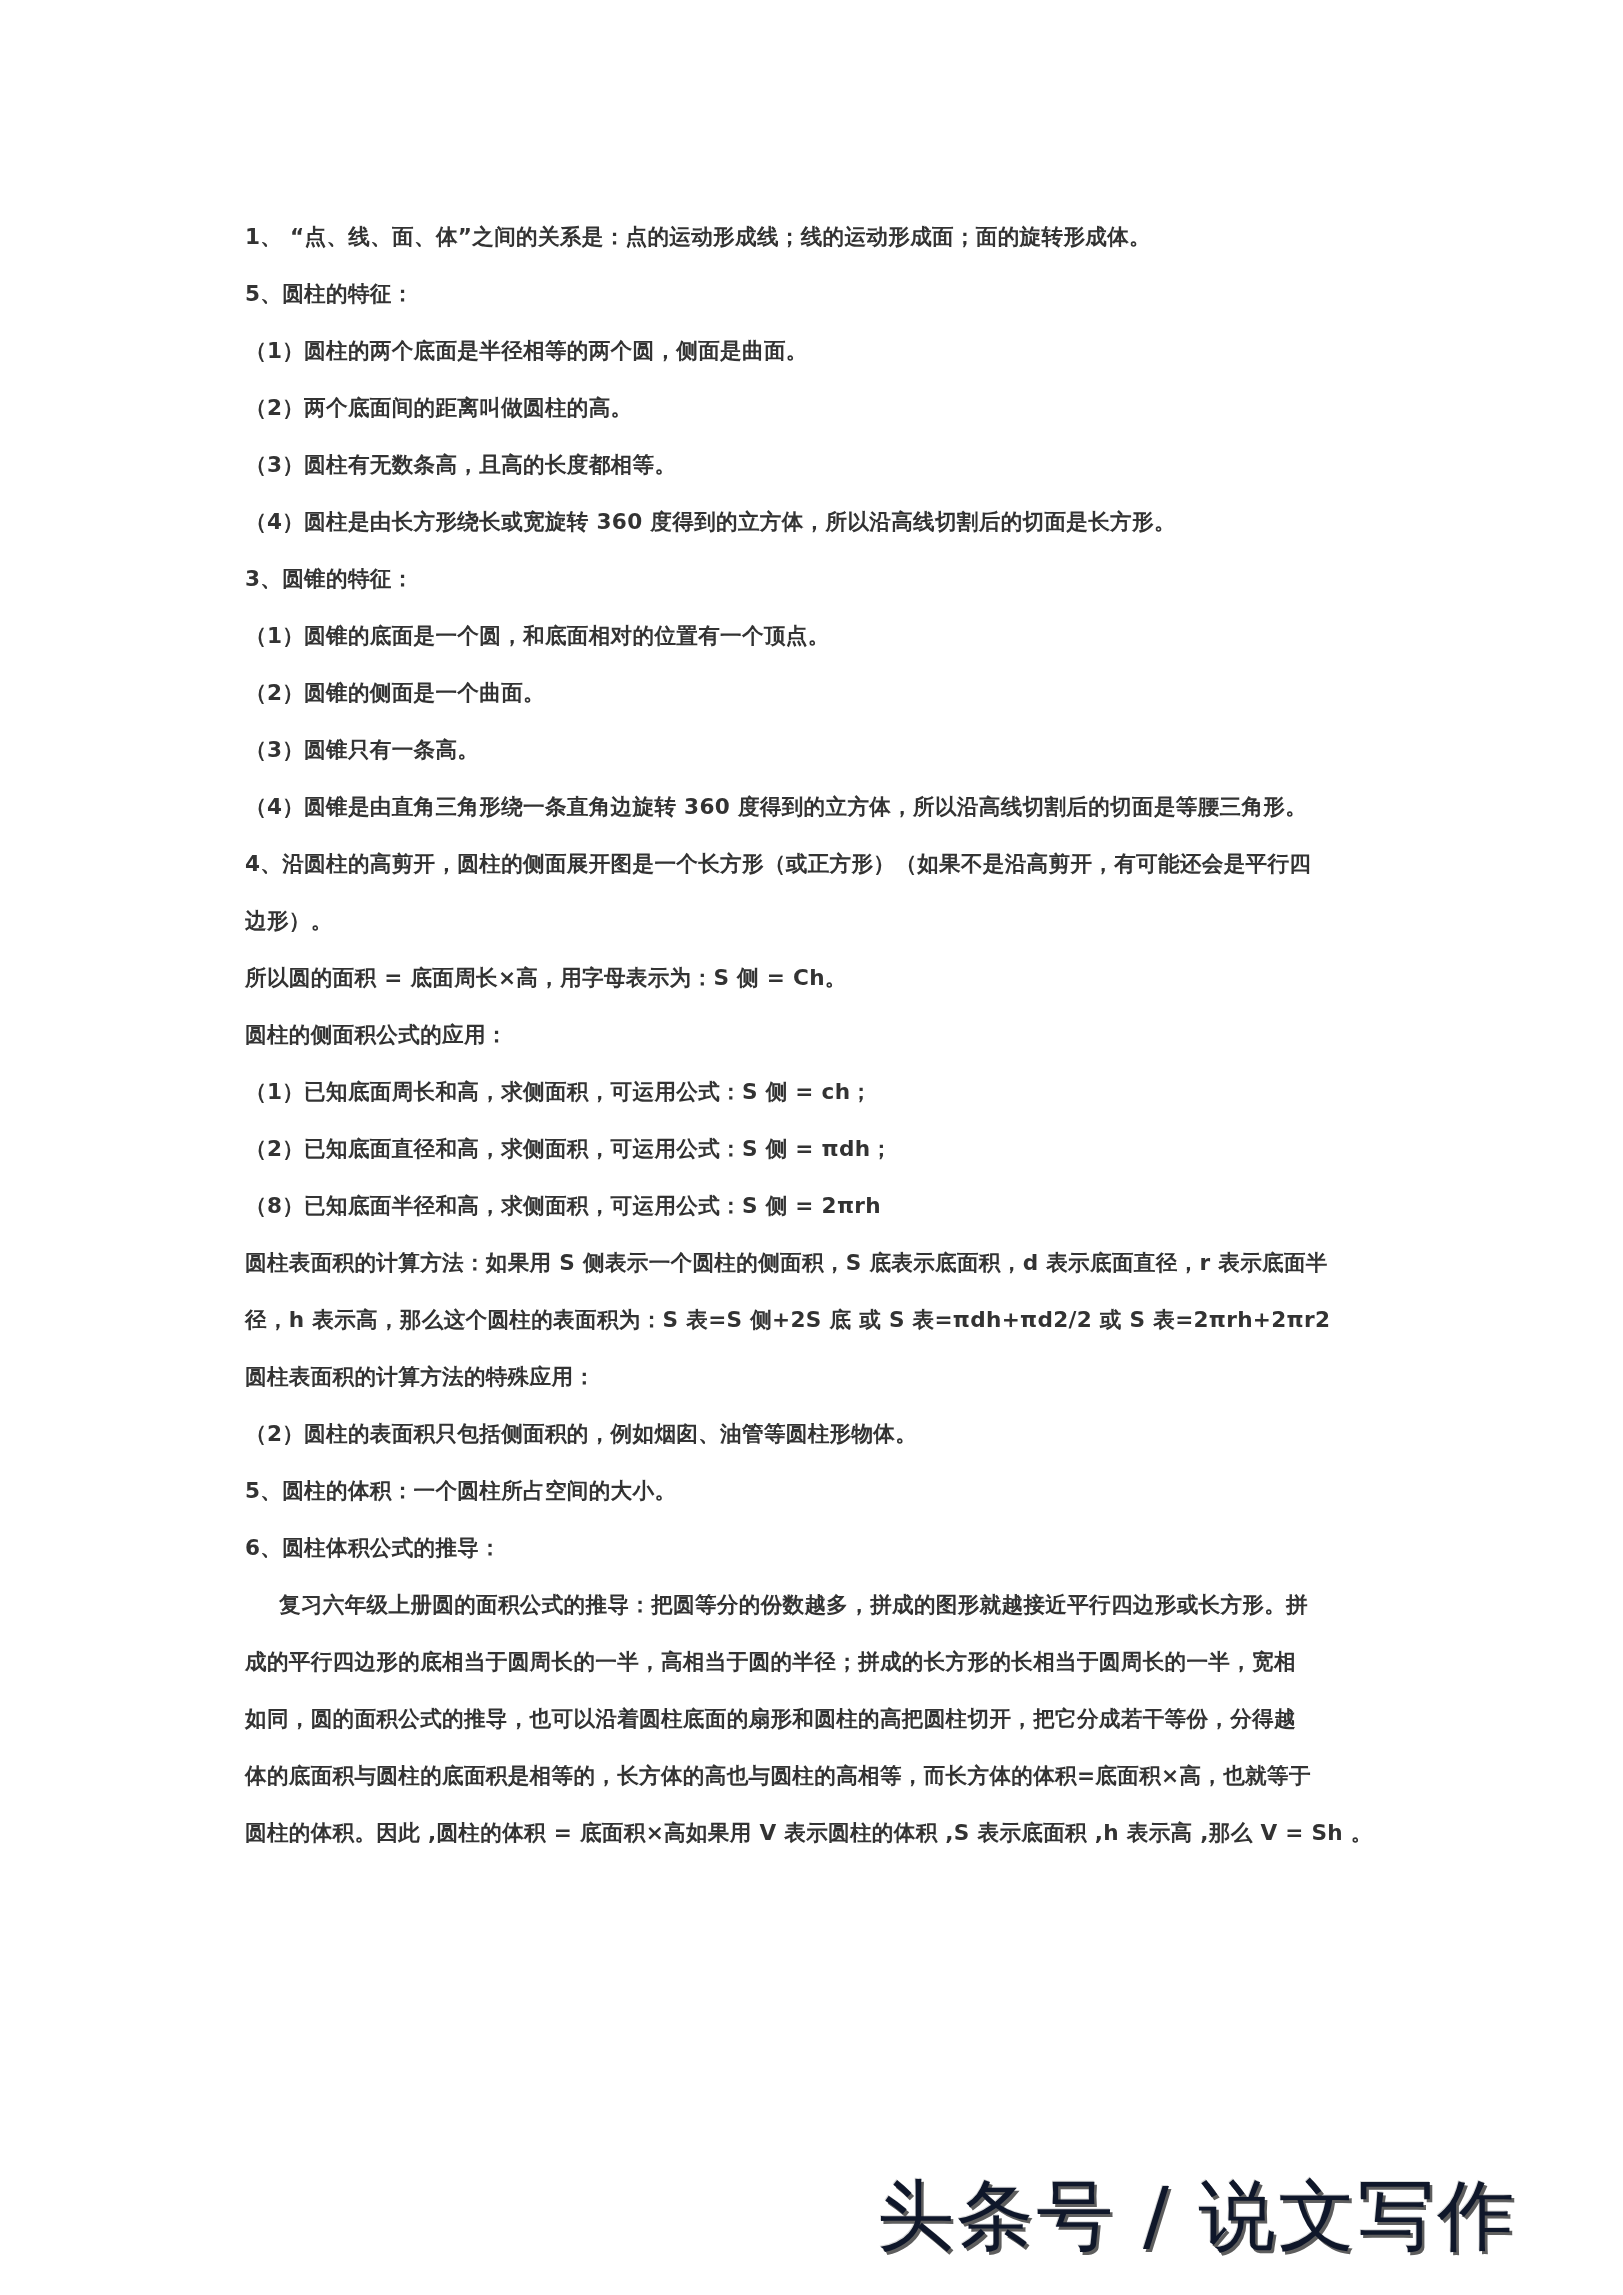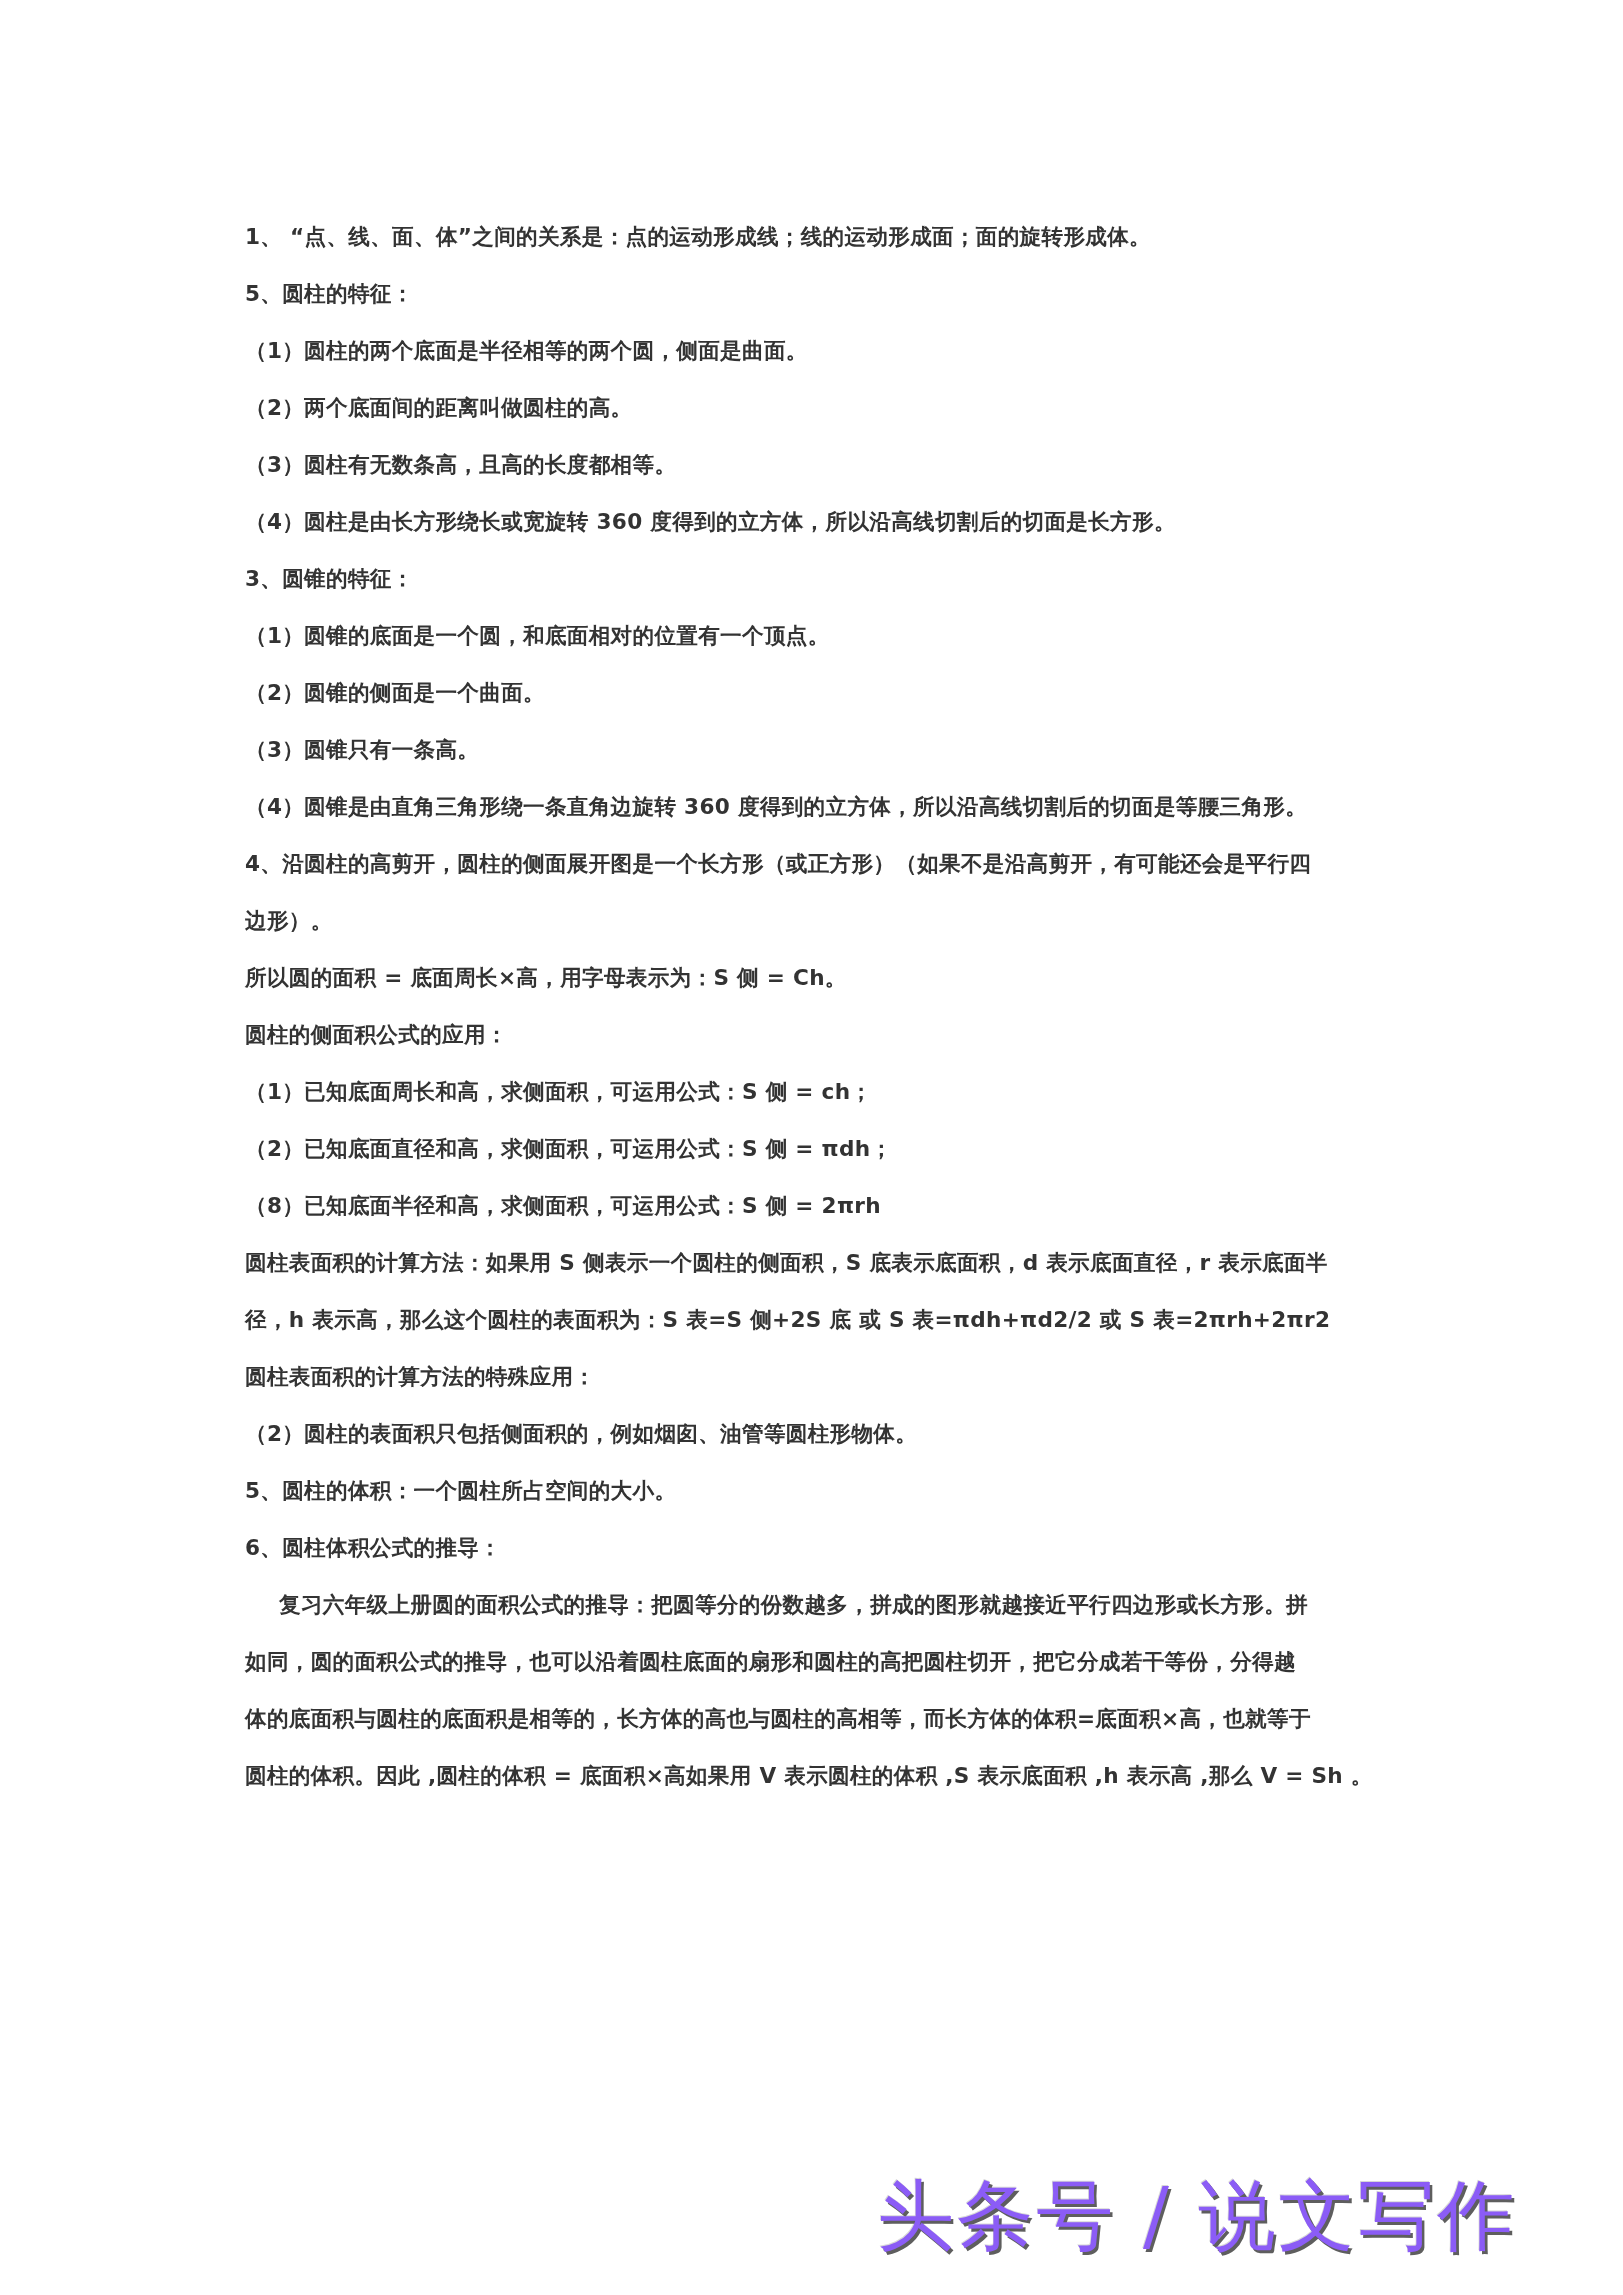--- a/index.html
+++ b/index.html
@@ -31,21 +31,21 @@
     }
     .indent {
       padding-left: 34px;
     }
     .watermark {
       position: absolute;
       left: 877px;
       top: 2165px;
       font-size: 77px;
       font-weight: normal;
-      color: #8b5cf6;
+      color: #0f172a;
       letter-spacing: 2.6px;
       white-space: nowrap;
       text-shadow: 2.6px 2.6px 0 #5e5e5e, -0.7px -0.7px 0 #d8d8d8;
       font-family: "DejaVu Sans", sans-serif;
     }
   </style>
 </head>
 <body>
 
 <div class="page">
@@ -67,19 +67,20 @@
   <div class="line">（1）已知底面周长和高，求侧面积，可运用公式：S 侧 = ch；</div>
   <div class="line">（2）已知底面直径和高，求侧面积，可运用公式：S 侧 = πdh；</div>
   <div class="line">（8）已知底面半径和高，求侧面积，可运用公式：S 侧 = 2πrh</div>
   <div class="line">圆柱表面积的计算方法：如果用 S 侧表示一个圆柱的侧面积，S 底表示底面积，d 表示底面直径，r 表示底面半</div>
   <div class="line">径，h 表示高，那么这个圆柱的表面积为：S 表=S 侧+2S 底  或 S 表=πdh+πd2/2  或 S 表=2πrh+2πr2</div>
   <div class="line">圆柱表面积的计算方法的特殊应用：</div>
   <div class="line">（2）圆柱的表面积只包括侧面积的，例如烟囱、油管等圆柱形物体。</div>
   <div class="line">5、圆柱的体积：一个圆柱所占空间的大小。</div>
   <div class="line">6、圆柱体积公式的推导：</div>
   <div class="line indent">复习六年级上册圆的面积公式的推导：把圆等分的份数越多，拼成的图形就越接近平行四边形或长方形。拼</div>
+  <div class="line">成的平行四边形的底相当于圆周长的一半，高相当于圆的半径；拼成的长方形的长相当于圆周长的一半，宽相</div>
   <div class="line">如同，圆的面积公式的推导，也可以沿着圆柱底面的扇形和圆柱的高把圆柱切开，把它分成若干等份，分得越</div>
   <div class="line">体的底面积与圆柱的底面积是相等的，长方体的高也与圆柱的高相等，而长方体的体积=底面积×高，也就等于</div>
   <div class="line">圆柱的体积。因此 ,圆柱的体积 = 底面积×高如果用 V 表示圆柱的体积 ,S 表示底面积 ,h 表示高 ,那么 V = Sh  。</div>
 </div>
 
 <div class="watermark">头条号 / 说文写作</div>
 
 
 </body></html>

